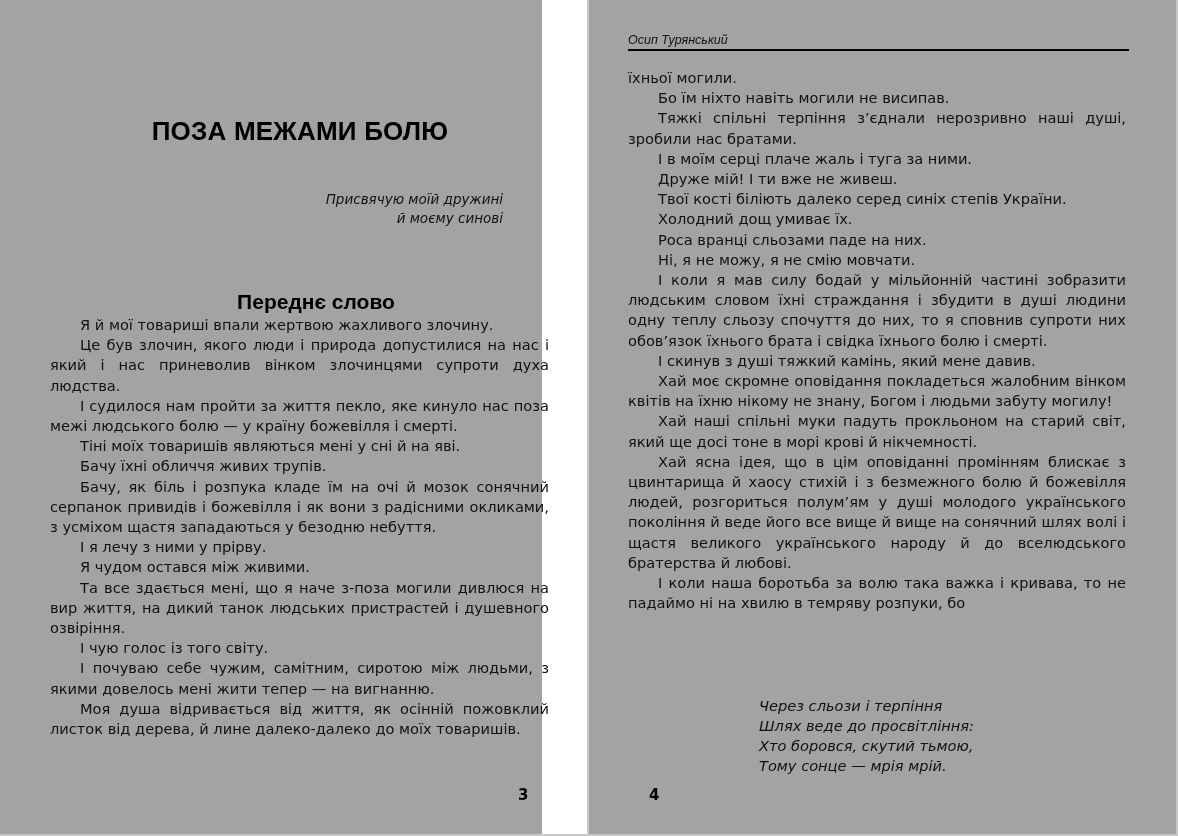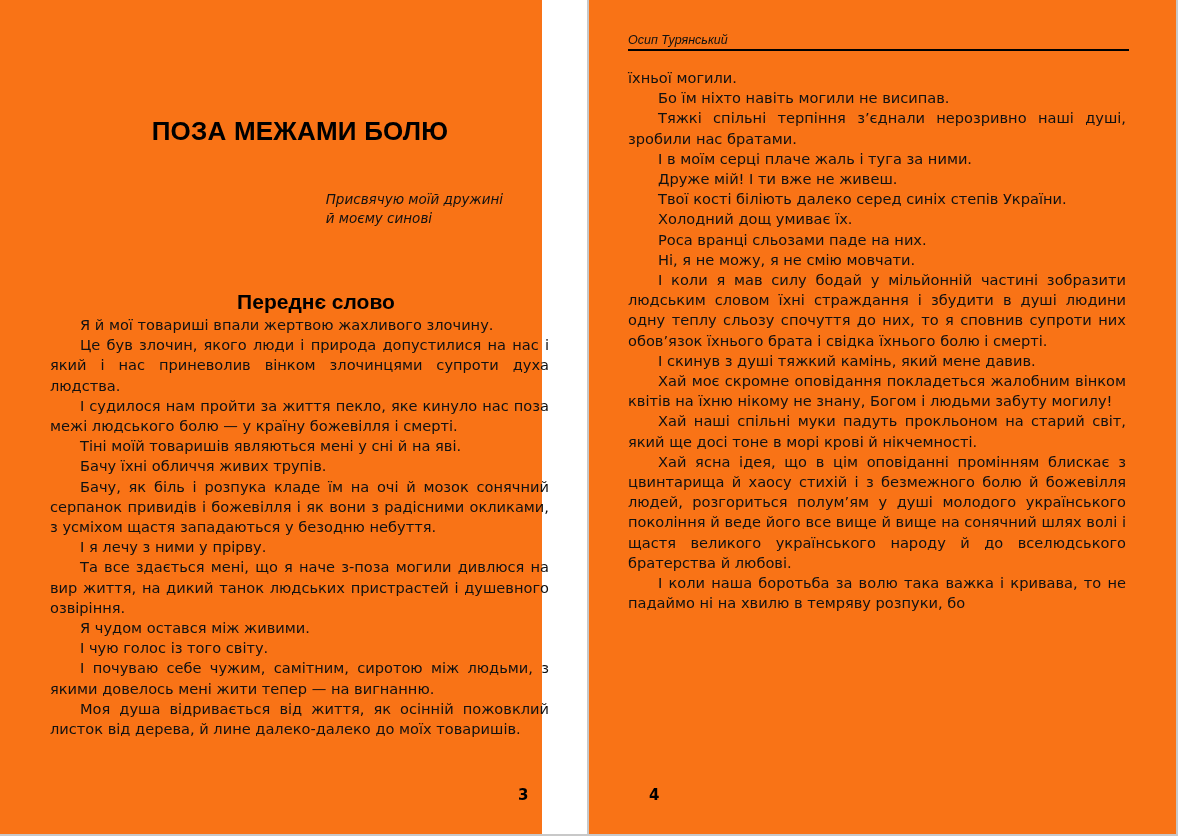--- a/index.html
+++ b/index.html
@@ -1,34 +1,34 @@
 <!DOCTYPE html>
 <html><head>
   <meta charset="utf-8">
   <style>
     html, body { margin: 0; padding: 0; }
     body {
       width: 1178px; height: 836px; background: #ffffff; position: relative; overflow: hidden;
       font-family: "DejaVu Sans", sans-serif; color: #111;
     }
     .spread { position: absolute; left: 0; top: 0; width: 1178px; height: 836px; }
-    .page { position: absolute; top: 0; height: 834px; background: #f97316; }
+    .page { position: absolute; top: 0; height: 834px; background: #a3a3a3; }
     .page-left { left: 0; width: 542px; }
     .page-right { left: 589px; width: 587px; }
     .gutter { position: absolute; left: 587px; top: 0; width: 2px; height: 834px; background: #c8c8c8; }
     .right-edge { position: absolute; left: 1176px; top: 0; width: 2px; height: 834px; background: #c8c8c8; }
     .bottom-edge { position: absolute; left: 0; top: 834px; width: 1178px; height: 2px; background: #c8c8c8; }
 
     .book-title {
       position: absolute; left: 50px; width: 500px; top: 116px;
       text-align: center; font-family: "Liberation Sans", sans-serif; font-weight: bold;
       font-size: 26px; letter-spacing: 0.2px; color: #000; margin: 0;
     }
     .dedication {
-      position: absolute; right: 39px; top: 190px; text-align: left;
+      position: absolute; right: 39px; top: 190px; text-align: right;
       font-style: italic; font-size: 13.5px; line-height: 19px; color: #111;
     }
     .section-title {
       position: absolute; left: 50px; width: 500px; top: 274px; text-align: center;
       font-family: "Liberation Sans", sans-serif; font-weight: bold; font-size: 21px; color: #000; margin: 16px;
     }
     .body-text {
       position: absolute; font-size: 14.6px; line-height: 20.2px; color: #111;
     }
     .body-text p { margin: 0; text-indent: 30px; text-align: justify; }
@@ -67,26 +67,26 @@
       <div>Присвячую моїй дружині</div>
       <div>й моєму синові</div>
     </div>
 
     <h2 class="section-title">Переднє слово</h2>
 
     <div class="body-text left-body">
       <p>Я й мої товариші впали жертвою жахливого злочину.</p>
       <p>Це був злочин, якого люди і природа допустилися на нас і який і нас приневолив вінком злочинцями супроти духа людства.</p>
       <p>І судилося нам пройти за життя пекло, яке кинуло нас поза межі людського болю — у країну божевілля і смерті.</p>
-      <p>Тіні моїй товаришів являються мені у сні й на яві.</p>
+      <p>Тіні моїх товаришів являються мені у сні й на яві.</p>
       <p>Бачу їхні обличчя живих трупів.</p>
       <p>Бачу, як біль і розпука кладе їм на очі й мозок сонячний серпанок привидів і божевілля і як вони з радісними окликами, з усміхом щастя западаються у безодню небуття.</p>
       <p>І я лечу з ними у прірву.</p>
+      <p>Я чудом остався між живими.</p>
       <p>Та все здається мені, що я наче з-поза могили дивлюся на вир життя, на дикий танок людських пристрастей і душевного озвіріння.</p>
-      <p>Я чудом остався між живими.</p>
       <p>І чую голос із того світу.</p>
       <p>І почуваю себе чужим, самітним, сиротою між людьми, з якими довелось мені жити тепер — на вигнанню.</p>
       <p>Моя душа відривається від життя, як осінній пожовклий листок від дерева, й лине далеко-далеко до моїх товаришів.</p>
     </div>
 
     <div class="page-number pn-left">3</div>
   </div>
 
   <div class="gutter"></div>
 
@@ -105,19 +105,25 @@
       <p>Роса вранці сльозами паде на них.</p>
       <p>Ні, я не можу, я не смію мовчати.</p>
       <p>І коли я мав силу бодай у мільйонній частині зобразити людським словом їхні страждання і збудити в душі людини одну теплу сльозу спочуття до них, то я сповнив супроти них обов’язок їхнього брата і свідка їхнього болю і смерті.</p>
       <p>І скинув з душі тяжкий камінь, який мене давив.</p>
       <p>Хай моє скромне оповідання покладеться жалобним вінком квітів на їхню нікому не знану, Богом і людьми забуту могилу!</p>
       <p>Хай наші спільні муки падуть прокльоном на старий світ, який ще досі тоне в морі крові й нікчемності.</p>
       <p>Хай ясна ідея, що в цім оповіданні промінням блискає з цвинтарища й хаосу стихій і з безмежного болю й божевілля людей, розгориться полум’ям у душі молодого українського покоління й веде його все вище й вище на сонячний шлях волі і щастя великого українського народу й до вселюдського братерства й любові.</p>
       <p>І коли наша боротьба за волю така важка і кривава, то не падаймо ні на хвилю в темряву розпуки, бо</p>
     </div>
 
+    <div class="poem">
+      <div>Через сльози і терпіння</div>
+      <div>Шлях веде до просвітління:</div>
+      <div>Хто боровся, скутий тьмою,</div>
+      <div>Тому сонце — мрія мрій.</div>
+    </div>
 
     <div class="page-number pn-right">4</div>
   </div>
 
   <div class="right-edge"></div>
   <div class="bottom-edge"></div>
 </div>
 
 </body></html>

